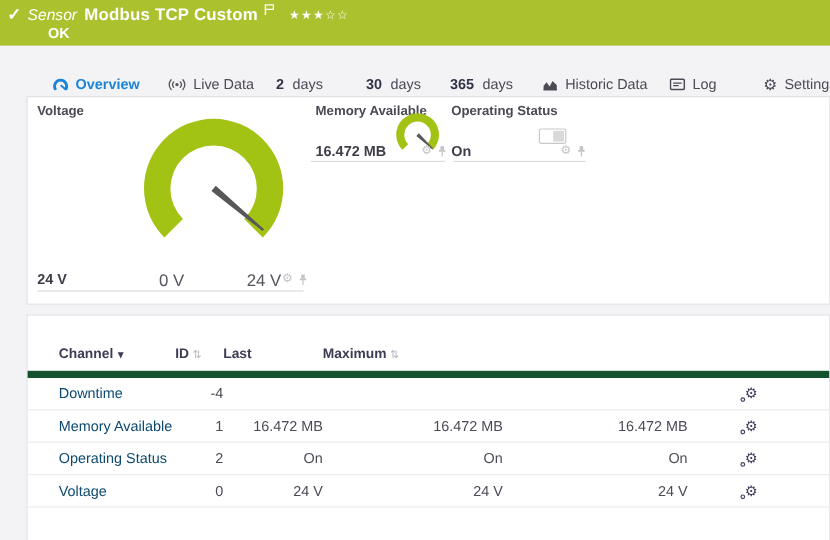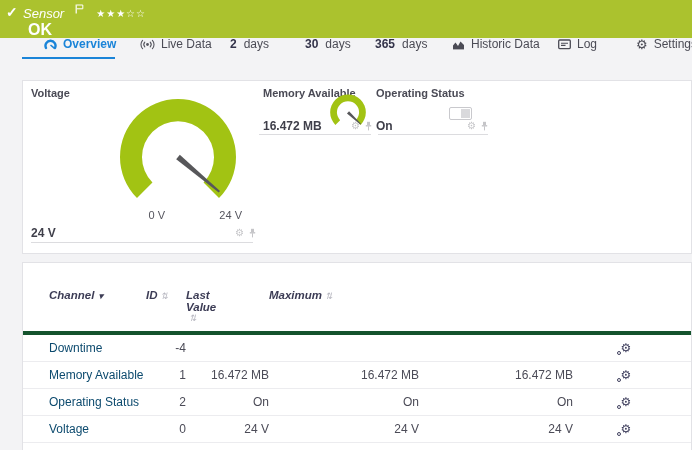--- a/index.html
+++ b/index.html
@@ -8,24 +8,24 @@
           font-family:"Liberation Sans", sans-serif; }
 
   
   .topbar { position:absolute; left:0; top:0; width:692px; height:38px; background:#abc22e; color:#fff; }
   .check { position:absolute; left:6px; top:4px; font-size:14px; font-weight:bold; }
   .titleline { position:absolute; left:23px; top:4px; display:flex; align-items:baseline; }
   .type { font-style:italic; font-size:13px; margin-right:6px; }
   .sensor-title { font-weight:bold; font-size:14px; letter-spacing:.2px; }
   .flagwrap { margin-left:5px; position:relative; top:-4px; }
   .stars { margin-left:12px; font-size:10px; letter-spacing:1px; position:relative; top:-1px; }
-  .status-ok { position:absolute; left:28px; top:21px; font-size:16px; font-weight:bold; }
-
-  
-  .tabbar { position:absolute; left:0; top:24px; width:672px; height:42px;text-align:center; }
+  .status-ok { position:absolute; left:40px; top:21px; font-size:12px; font-weight:bold; }
+
+  
+  .tabbar { position:absolute; left:0; top:50px; width:672px; height:42px;text-align:center; }
   .tab { position:absolute; top:13px; font-size:12px; color:#4b4b55; display:flex; align-items:center; gap:6px; cursor:pointer; white-space:nowrap; }
   .tab .num { font-weight:bold; color:#33334a; margin-right:1px; }
   .tab-overview { left:44px; color:#1a84d8; font-weight:bold; }
   .tab-live { left:140px; }
   .tab-2days { left:230px; }
   .tab-30days { left:305px; }
   .tab-365days { left:375px; }
   .tab-historic { left:452px; }
   .tab-log { left:558px; }
   .tab-settings { left:636px; }
@@ -37,42 +37,42 @@
   .panel-gauges { top:80px; height:174px; }
   .panel-table  { top:262px; height:188px; border-bottom:none; }
 
   
   .g-title { position:absolute; font-size:11px; font-weight:bold; color:#4a4a55; }
   .t-voltage { left:8px; top:6px; }
   .t-memory  { left:240px; top:6px; }
   .t-oper    { left:353px; top:6px; }
   .gauge-main { position:absolute; left:90px; top:14px; }
   .gauge-small { position:absolute; left:305px; top:12px; }
-  .scale { position:absolute; top:128px; font-size:11px; color:#55555e; width:44px; text-align:right; }
+  .scale { position:absolute; top:144px; font-size:14px; color:#55555e; width:44px; text-align:center; }
   .scale-min { left:98px; }
   .scale-max { left:175px; }
   .g-value { position:absolute; font-size:12px; font-weight:bold; color:#3f3f4a; }
   .v-main { left:8px; top:145px; }
   .v-mem  { left:240px; top:38px; }
   .v-oper { left:353px; top:38px; }
   .g-line { position:absolute; border-top:1px solid #dcdcdf; }
   .l-main { left:8px;  top:161px; width:222px; }
   .l-mem  { left:236px; top:53px; width:112px; }
   .l-oper { left:355px; top:53px; width:110px; }
   .g-icons { position:absolute; display:flex; align-items:center; gap:4px; color:#c5c5c8; }
   .i-main { left:212px; top:147px; }
   .i-mem  { left:328px; top:40px; }
   .i-oper { left:444px; top:40px; }
   .minigear { font-size:10px; line-height:1; color:#c5c5c8; }
   .toggle { position:absolute; left:426px; top:26px; width:23px; height:13px; background:#fff; border:1px solid #c9c9cd; border-radius:2px; }
   .toggle .knob { position:absolute; right:1px; top:1px; width:9px; height:9px; background:#d9d9dc; }
 
   
   .thead { display:grid; grid-template-columns:97px 40px 83px 150px 154px 106px; padding:26px 0 8px 26px;
-           border-bottom:4px solid #14532d; font-size:11.5px; font-weight:bold; color:#3c3c55; align-items:start;font-style:italic; }
+           border-bottom:6px solid #14532d; font-size:11.5px; font-weight:bold; color:#3c3c55; align-items:start; }
   .h-right { text-align:left; }
   .h-last span { display:block; }
   .sort { font-size:9px; color:#b7b7c0; margin-left:3px; font-weight:normal; }
   .sortd { font-size:9px; color:#3c3c55; margin-left:4px; }
   .trow { display:grid; grid-template-columns:97px 40px 83px 150px 154px 106px; padding-left:26px; height:27px;
           align-items:center; border-bottom:1px solid #ececef; font-size:12px; }
   .c-channel { color:#0c4a6e; }
   .c-right { text-align:right; color:#4b4b57; }
   .c-icon { text-align:center; }
   .rowgear { position:relative; display:inline-block; font-size:12px; color:#41415f; line-height:1; cursor:pointer; }
@@ -80,20 +80,21 @@
 </style>
 </head>
 <body>
 
 <div class="page">
 
   <div class="topbar">
     <span class="check">✓</span>
     <div class="titleline">
       <span class="type">Sensor</span>
+      <span class="sensor-title">Modbus TCP Custom</span>
       <span class="flagwrap">
         <svg width="9" height="10" viewBox="0 0 9 10">
             <path d="M1.2 0.5 V9.5" stroke="#fff" stroke-width="1.2" fill="none"></path>
             <path d="M1.8 1 H7.8 V4.8 H1.8" fill="none" stroke="#fff" stroke-width="1"></path>
           </svg>
       </span>
       <span class="stars"><span>★★★</span><span>☆☆</span></span>
     </div>
     <div class="status-ok">OK</div>
   </div>
@@ -214,24 +215,20 @@
       </span>
     </div>
   </div>
 
   <div class="panel panel-table">
     <div class="thead">
       <div><span>Channel</span><span class="sortd">▾</span></div>
       <div class="h-right"><span>ID</span><span class="sort">⇅</span></div>
       <div class="h-right h-last">
           <span>Last</span>
-          <span>
-            <span>Value</span>
-            <span class="sort">⇅</span>
-          </span>
         </div>
       <div class="h-right"><span>Maximum</span><span class="sort">⇅</span></div>
       <div></div>
     </div>
 
     <div class="trow">
       <div class="c-channel">Downtime</div>
       <div class="c-right">-4</div>
       <div class="c-right"></div>
       <div class="c-right"></div>

